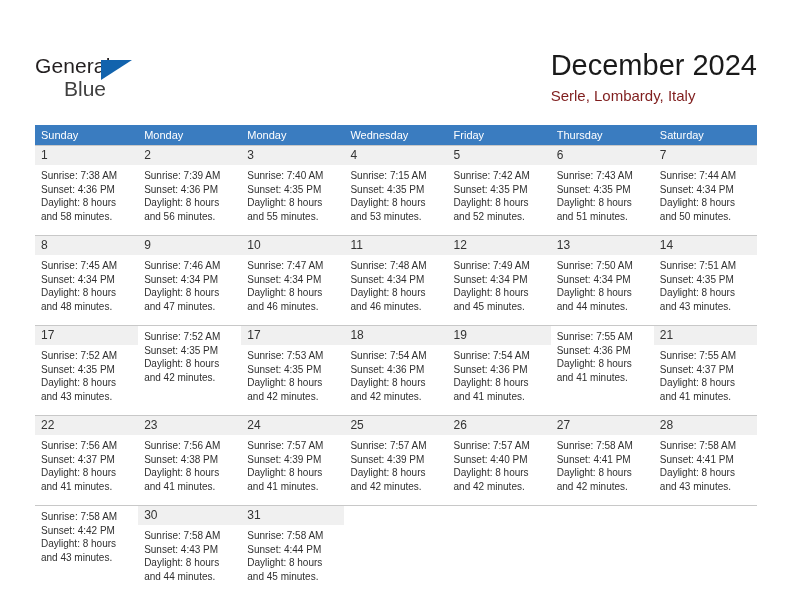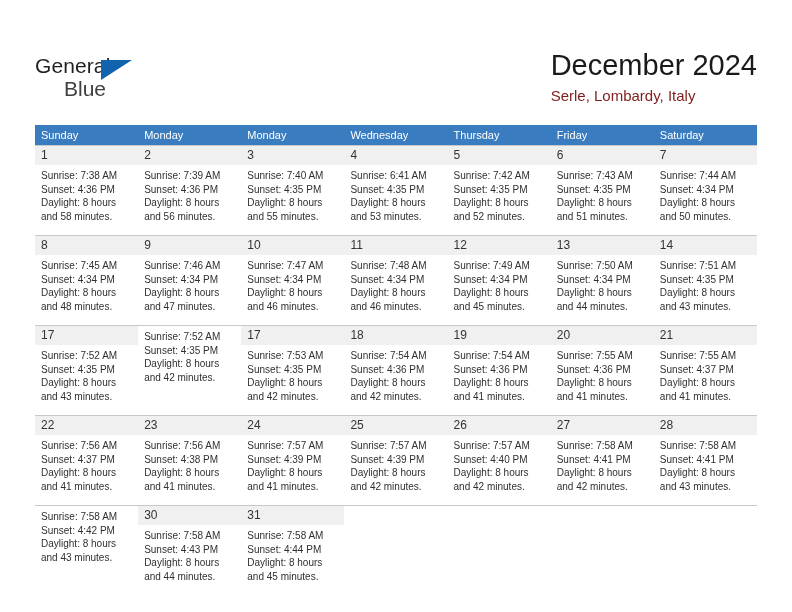--- a/index.html
+++ b/index.html
@@ -164,22 +164,22 @@
 
   </div>
 
   <div class="calendar">
 
     <div class="weekday-row">
       <div class="weekday-cell">Sunday</div>
       <div class="weekday-cell">Monday</div>
       <div class="weekday-cell">Monday</div>
       <div class="weekday-cell">Wednesday</div>
+      <div class="weekday-cell">Friday</div>
       <div class="weekday-cell">Thursday</div>
-      <div class="weekday-cell">Friday</div>
       <div class="weekday-cell">Saturday</div>
     </div>
 
     <div class="week-row">
       <div class="day-cell">
         <div class="day-number">1</div>
         <div class="day-info">
           <div>Sunrise: 7:38 AM</div>
           <div>Sunset: 4:36 PM</div>
           <div>Daylight: 8 hours</div>
@@ -200,21 +200,21 @@
         <div class="day-info">
           <div>Sunrise: 7:40 AM</div>
           <div>Sunset: 4:35 PM</div>
           <div>Daylight: 8 hours</div>
           <div>and 55 minutes.</div>
         </div>
       </div>
       <div class="day-cell">
         <div class="day-number">4</div>
         <div class="day-info">
-          <div>Sunrise: 6:41 AM</div>
+          <div>Sunrise: 7:15 AM</div>
           <div>Sunset: 4:35 PM</div>
           <div>Daylight: 8 hours</div>
           <div>and 53 minutes.</div>
         </div>
       </div>
       <div class="day-cell">
         <div class="day-number">5</div>
         <div class="day-info">
           <div>Sunrise: 7:42 AM</div>
           <div>Sunset: 4:35 PM</div>
@@ -347,21 +347,20 @@
       <div class="day-cell">
         <div class="day-number">19</div>
         <div class="day-info">
           <div>Sunrise: 7:54 AM</div>
           <div>Sunset: 4:36 PM</div>
           <div>Daylight: 8 hours</div>
           <div>and 41 minutes.</div>
         </div>
       </div>
       <div class="day-cell">
-        <div class="day-number">20</div>
         <div class="day-info">
           <div>Sunrise: 7:55 AM</div>
           <div>Sunset: 4:36 PM</div>
           <div>Daylight: 8 hours</div>
           <div>and 41 minutes.</div>
         </div>
       </div>
       <div class="day-cell">
         <div class="day-number">21</div>
         <div class="day-info">

